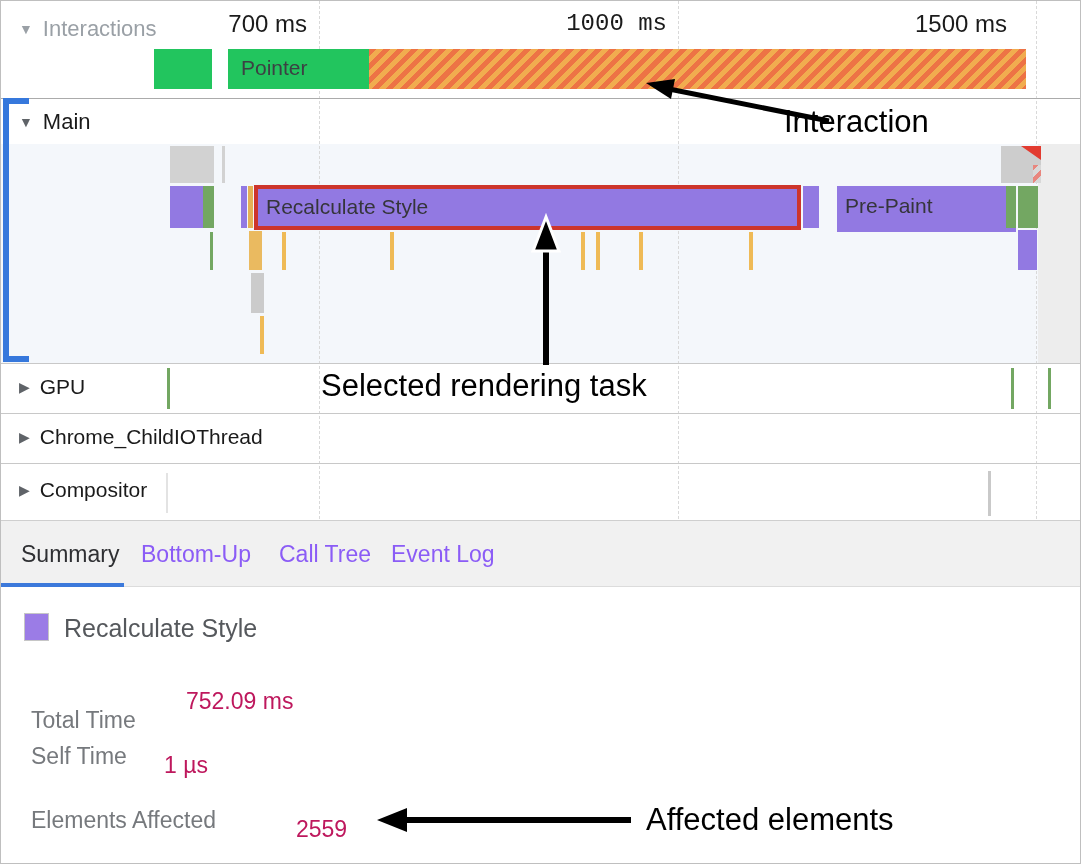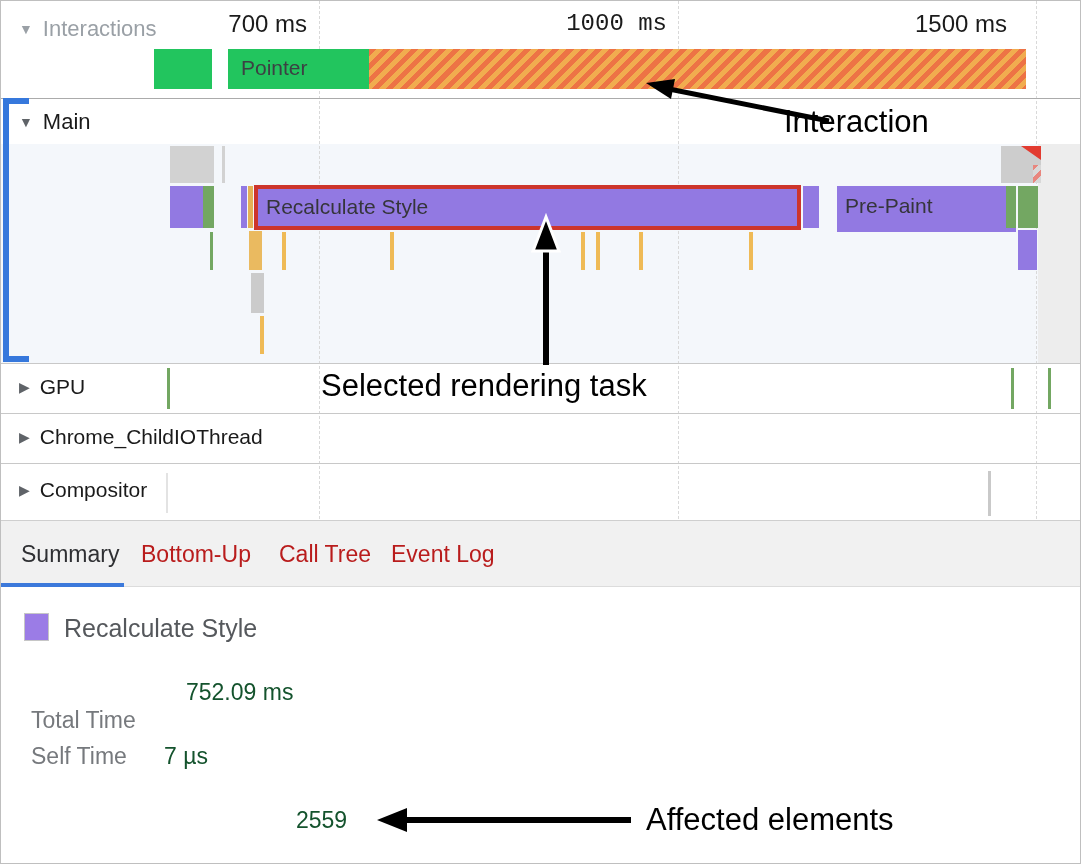--- a/index.html
+++ b/index.html
@@ -37,30 +37,30 @@
   
   .bracket{background:#3678dc;}
   
   .annot{position:absolute;font-size:31px;color:#000;white-space:nowrap;}
   #arrow-layer{position:absolute;left:0;top:0;width:1081px;height:864px;
     pointer-events:none;}
   
   #tabbar{position:absolute;left:0;top:519px;width:1081px;height:67px;
     background:#f1f1f1;border-top:1px solid #cfcfcf;
     border-bottom:1px solid #dcdcdc;box-sizing:border-box;}
-  .tab{position:absolute;top:20px;font-size:23px;color:#b91c1c;cursor:default;}
+  .tab{position:absolute;top:20px;font-size:23px;color:#8b5cf6;cursor:default;}
   .tab.selected{color:#2f3033;}
   #tab-underline{position:absolute;left:0;top:582px;width:123px;height:4px;
     background:#3c79db;}
   
   .sum-title{position:absolute;font-size:25px;color:#55585c;}
   .swatch{position:absolute;left:23px;top:612px;width:25px;height:28px;
     background:#9b7ce6;border:1px solid #c6c6c6;box-sizing:border-box;}
   .sum-label{position:absolute;font-size:23px;color:#76797d;white-space:nowrap;}
-  .sum-value{position:absolute;font-size:23px;color:#14532d;white-space:nowrap;}
+  .sum-value{position:absolute;font-size:23px;color:#be185d;white-space:nowrap;margin-top:9px;}
 </style>
 </head>
 <body>
 
 <div id="app">
 
   <div class="abs" style="left:0;top:143px;width:1037px;height:219px;background:#f4f7fb;"></div>
   <div class="abs" style="left:1037px;top:143px;width:43px;height:219px;background:#ededed;"></div>
 
   <div class="gridline" style="left:318px;"></div>
@@ -160,22 +160,23 @@
   </div>
   <div id="tab-underline"></div>
 
   <div class="swatch"></div>
   <div class="sum-title" style="left:63px;top:613px;">Recalculate Style</div>
 
   <div class="sum-label" style="left:30px;top:706px;">Total Time</div>
   <div class="sum-value" style="left:185px;top:678px;">752.09 ms</div>
 
   <div class="sum-label" style="left:30px;top:742px;">Self Time</div>
-  <div class="sum-value" style="left:163px;top:742px;">7 µs</div>
+  <div class="sum-value" style="left:163px;top:742px;">1 µs</div>
 
+  <div class="sum-label" style="left:30px;top:806px;">Elements Affected</div>
   <div class="sum-value" style="left:295px;top:806px;">2559</div>
 
   <svg id="arrow-layer" viewBox="0 0 1081 864" xmlns="http://www.w3.org/2000/svg">
 
     <line x1="828" y1="120" x2="668" y2="88" stroke="#000" stroke-width="5"></line>
     <polygon points="645,82 674,78 670,98" fill="#000"></polygon>
 
     <line x1="545" y1="364" x2="545" y2="246" stroke="#000" stroke-width="6"></line>
     <polygon points="545,216 532,250 558,250" fill="#000" stroke="#fff" stroke-width="3"></polygon>
 

